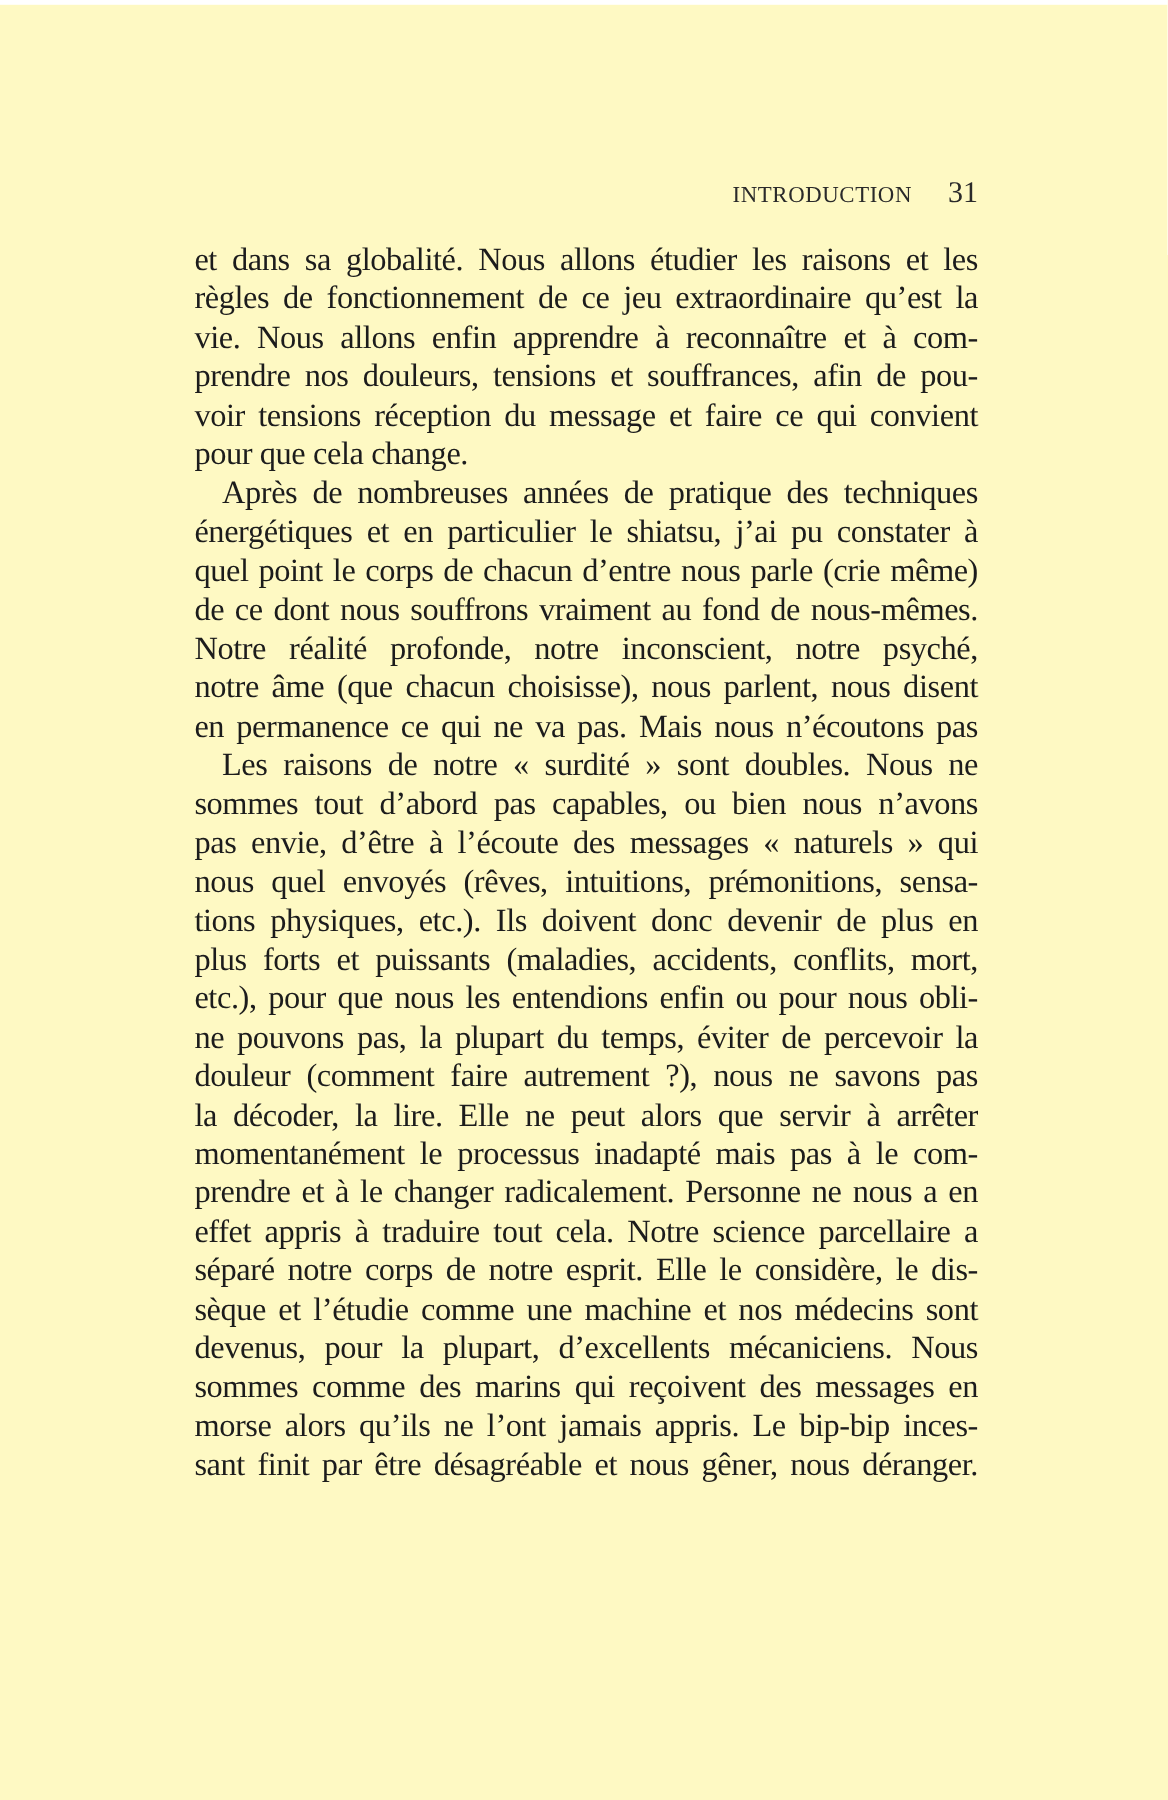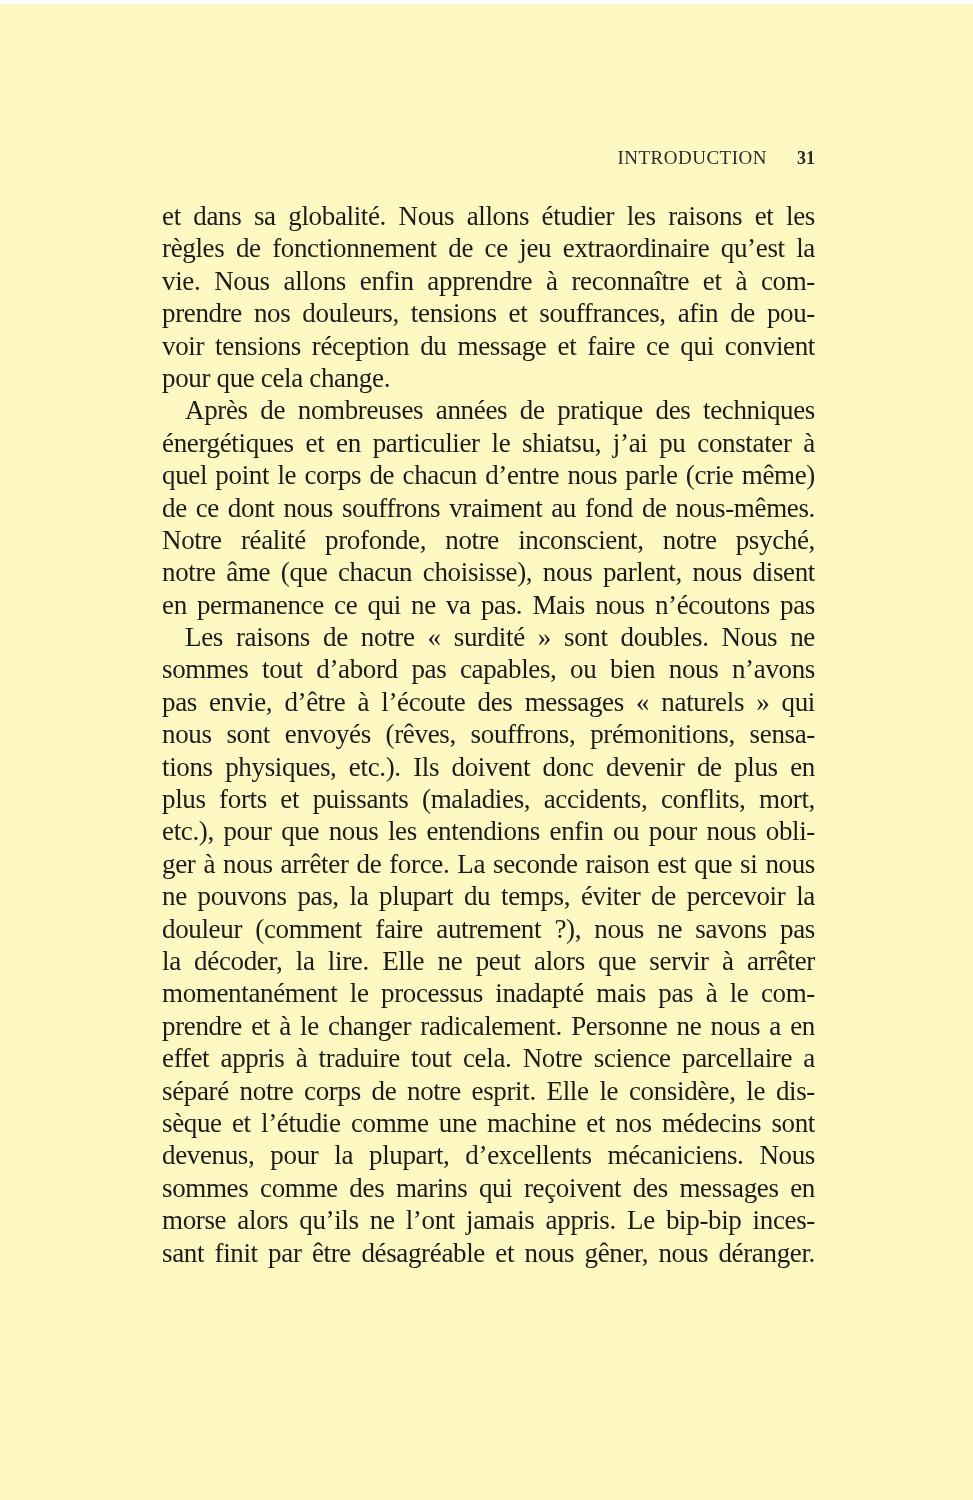--- a/index.html
+++ b/index.html
@@ -30,22 +30,21 @@
       align-items: baseline;
       gap: 30px;
       color: #2a2a2a;
     }
     .running-title {
       font-size: 19px;
       letter-spacing: 0.5px;
       text-transform: uppercase;
     }
     .page-number {
-      font-size: 18px;
-      font-weight: bold;
+      font-size: 25px;
     }
     .text-block {
       position: absolute;
       left: 162px;
       top: 196px;
       width: 653px;
     }
     .line {
       display: block;
       height: 32.4px;
@@ -93,25 +92,24 @@
       <span class="line">de ce dont nous souffrons vraiment au fond de nous-mêmes.</span>
       <span class="line">Notre réalité profonde, notre inconscient, notre psyché,</span>
       <span class="line">notre âme (que chacun choisisse), nous parlent, nous disent</span>
       <span class="line">en permanence ce qui ne va pas. Mais nous n’écoutons pas</span>
     </div>
 
     <div>
       <span class="line indent">Les raisons de notre « surdité » sont doubles. Nous ne</span>
       <span class="line">sommes tout d’abord pas capables, ou bien nous n’avons</span>
       <span class="line">pas envie, d’être à l’écoute des messages « naturels » qui</span>
-      <span class="line">nous sont envoyés (rêves, souffrons, prémonitions, sensa-</span>
+      <span class="line">nous quel envoyés (rêves, intuitions, prémonitions, sensa-</span>
       <span class="line">tions physiques, etc.). Ils doivent donc devenir de plus en</span>
       <span class="line">plus forts et puissants (maladies, accidents, conflits, mort,</span>
       <span class="line">etc.), pour que nous les entendions enfin ou pour nous obli-</span>
-      <span class="line">ger à nous arrêter de force. La seconde raison est que si nous</span>
       <span class="line">ne pouvons pas, la plupart du temps, éviter de percevoir la</span>
       <span class="line">douleur (comment faire autrement ?), nous ne savons pas</span>
       <span class="line">la décoder, la lire. Elle ne peut alors que servir à arrêter</span>
       <span class="line">momentanément le processus inadapté mais pas à le com-</span>
       <span class="line">prendre et à le changer radicalement. Personne ne nous a en</span>
       <span class="line">effet appris à traduire tout cela. Notre science parcellaire a</span>
       <span class="line">séparé notre corps de notre esprit. Elle le considère, le dis-</span>
       <span class="line">sèque et l’étudie comme une machine et nos médecins sont</span>
       <span class="line">devenus, pour la plupart, d’excellents mécaniciens. Nous</span>
       <span class="line">sommes comme des marins qui reçoivent des messages en</span>

